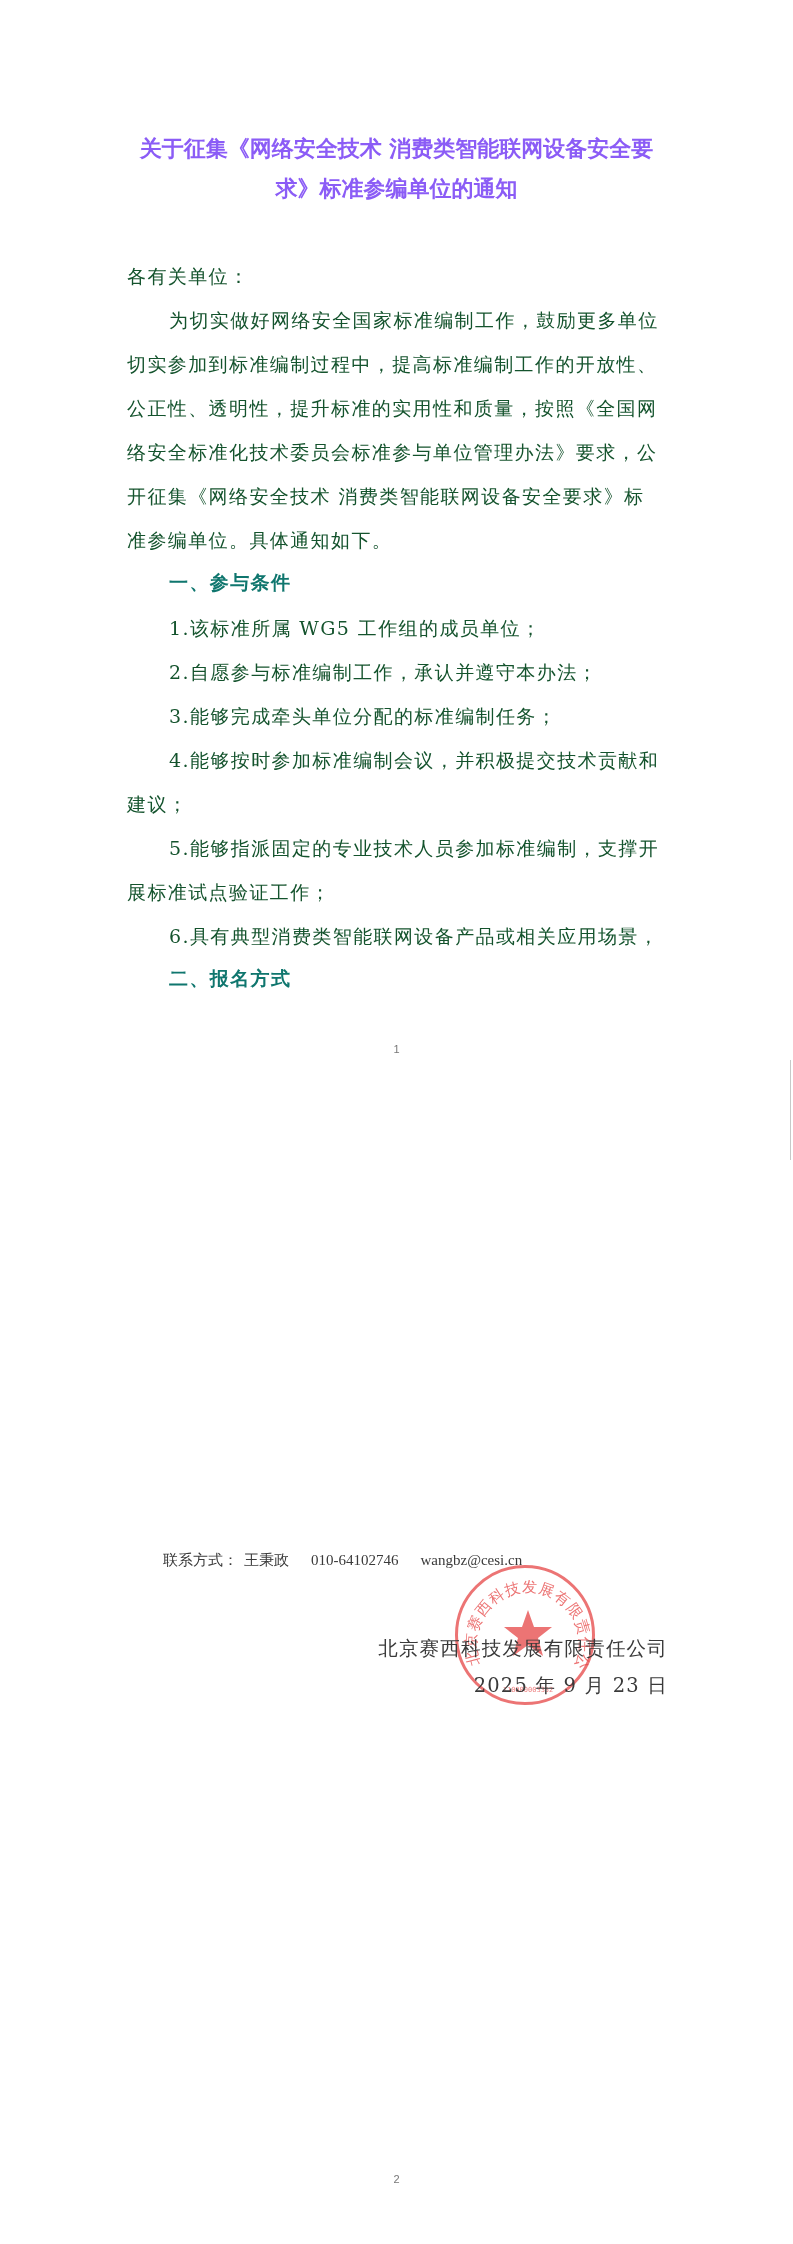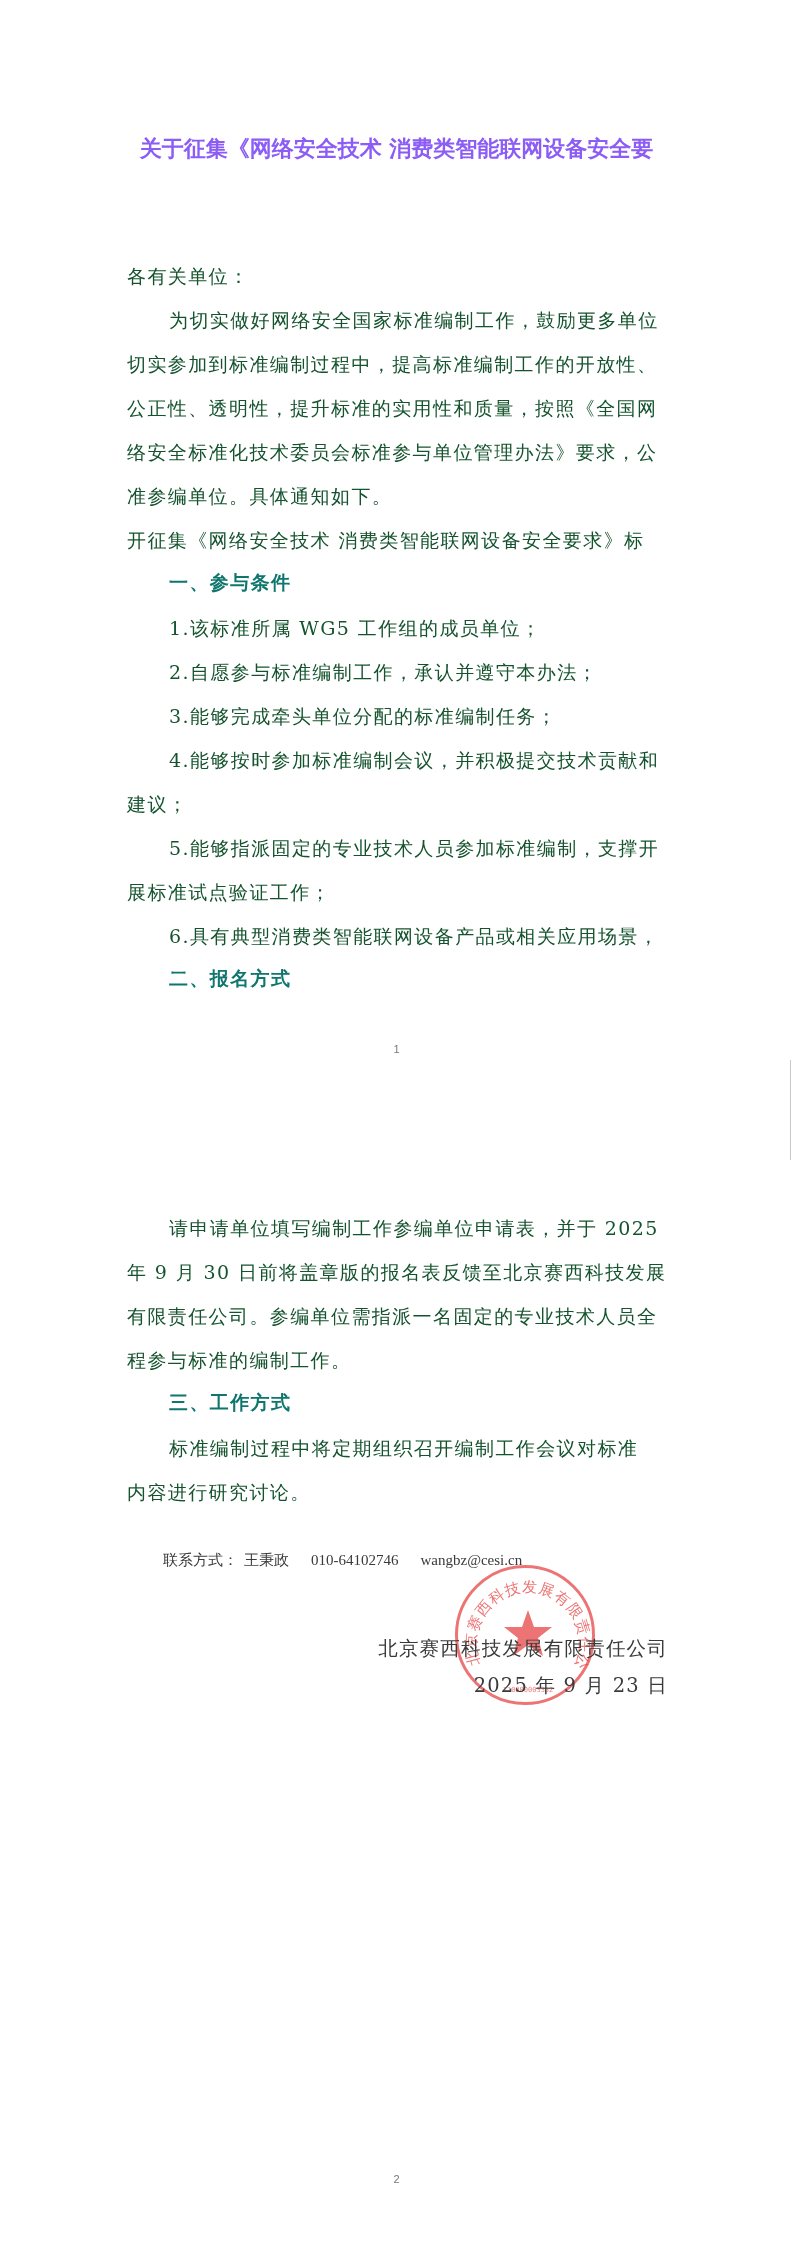--- a/index.html
+++ b/index.html
@@ -32,57 +32,49 @@
     .seal .star { position: absolute; left: 44px; top: 40px; width: 52px; height: 52px; }
   </style>
 </head>
 <body>
 
 <div class="page page1">
   <div class="edge-line" style="top:1060px;height:60px;"></div>
 
   <div class="title" style="top:128px;">
     <span class="l">关于征集《网络安全技术  消费类智能联网设备安全要</span>
+    <span class="l">求》标准参编单位的通知</span>
   </div>
 
   <div class="body-block" style="top:254px;">
     <div class="line">各有关单位：</div>
     <div class="line ind">为切实做好网络安全国家标准编制工作，鼓励更多单位</div>
     <div class="line">切实参加到标准编制过程中，提高标准编制工作的开放性、</div>
     <div class="line">公正性、透明性，提升标准的实用性和质量，按照《全国网</div>
     <div class="line">络安全标准化技术委员会标准参与单位管理办法》要求，公</div>
+    <div class="line">开征集《网络安全技术  消费类智能联网设备安全要求》标</div>
     <div class="line">准参编单位。具体通知如下。</div>
-    <div class="line">开征集《网络安全技术  消费类智能联网设备安全要求》标</div>
     <div class="line ind heading">一、参与条件</div>
     <div class="line ind">1.该标准所属 WG5 工作组的成员单位；</div>
     <div class="line ind">2.自愿参与标准编制工作，承认并遵守本办法；</div>
     <div class="line ind">3.能够完成牵头单位分配的标准编制任务；</div>
     <div class="line ind">4.能够按时参加标准编制会议，并积极提交技术贡献和</div>
     <div class="line">建议；</div>
     <div class="line ind">5.能够指派固定的专业技术人员参加标准编制，支撑开</div>
     <div class="line">展标准试点验证工作；</div>
     <div class="line ind">6.具有典型消费类智能联网设备产品或相关应用场景，</div>
     <div class="line ind heading">二、报名方式</div>
   </div>
 
   <div class="pageno" style="top:1043px;">1</div>
 </div>
 
 <div class="page page2">
   <div class="edge-line" style="top:0;height:40px;"></div>
 
-  <div class="body-block" style="top:86px;">
-    <div class="line ind">请申请单位填写编制工作参编单位申请表，并于 2025</div>
-    <div class="line">年 9 月 30 日前将盖章版的报名表反馈至北京赛西科技发展</div>
-    <div class="line">有限责任公司。参编单位需指派一名固定的专业技术人员全</div>
-    <div class="line">程参与标准的编制工作。</div>
-    <div class="line ind heading">三、工作方式</div>
-    <div class="line ind">标准编制过程中将定期组织召开编制工作会议对标准</div>
-    <div class="line">内容进行研究讨论。</div>
-  </div>
 
   <div class="pageno" style="top:1053px;">2</div>
 </div>
 
 <div class="contact">
   <span style="margin-right:6px;">联系方式：</span><span>王秉政</span><span style="font-family:'Liberation Serif',serif;">010-64102746</span><span style="font-family:'Liberation Serif',serif;margin-right:0;">wangbz@cesi.cn</span>
 </div>
 
 <div class="seal">
   <svg class="inner-text" viewBox="0 0 140 140">

